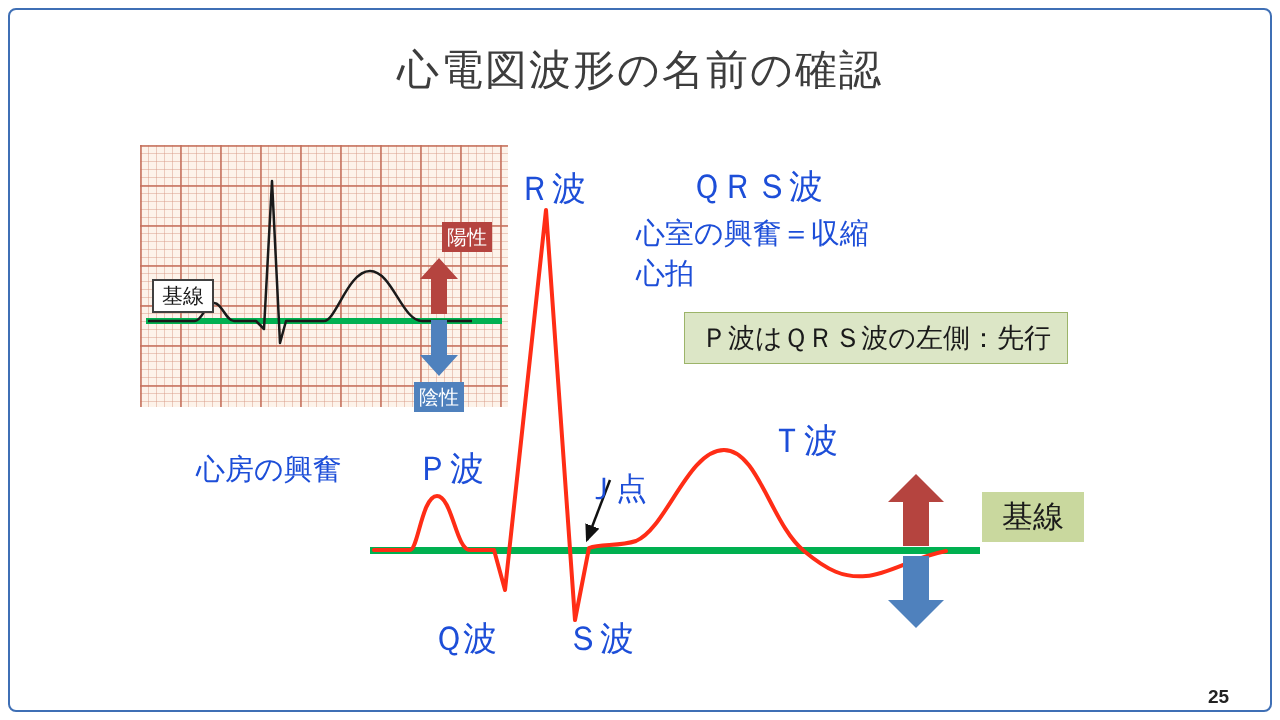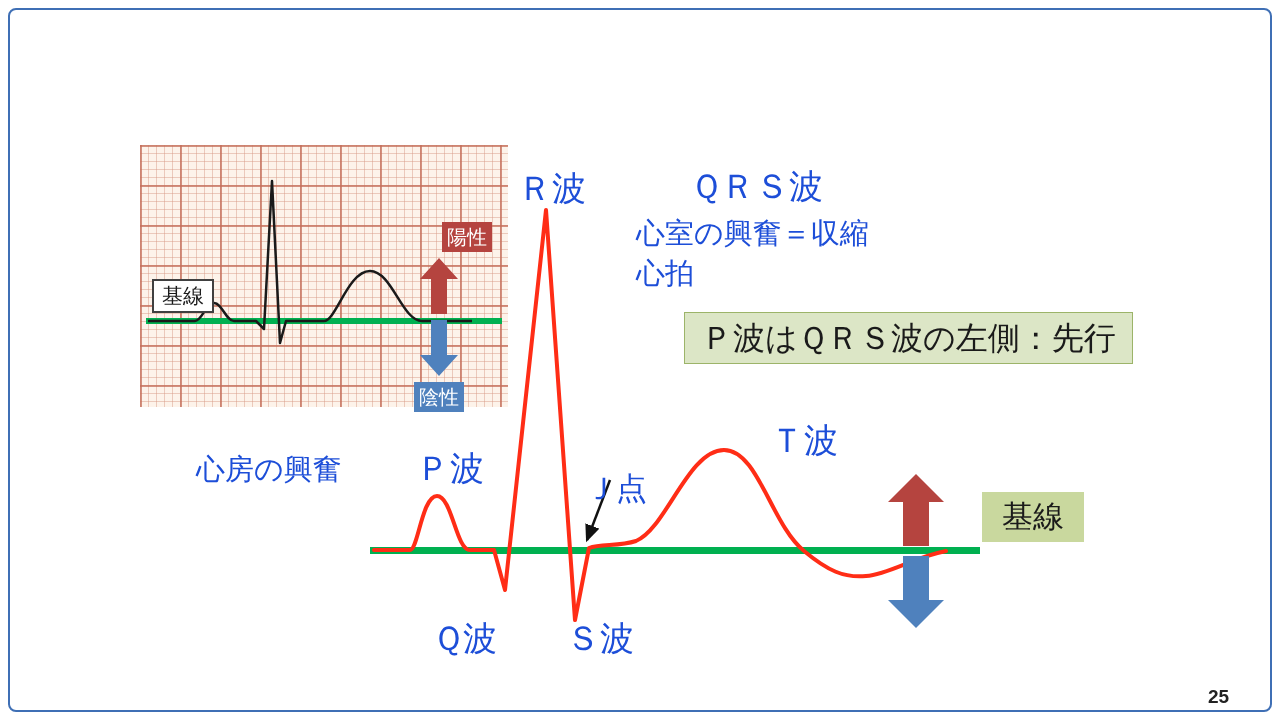--- a/index.html
+++ b/index.html
@@ -56,39 +56,40 @@
   .lbl-atr  { left: 196px; top: 450px; font-size: 29px; }
   .lbl-p    { left: 416px; top: 446px; font-size: 34px; }
   .lbl-j    { left: 585px; top: 468px; font-size: 31px; }
   .lbl-t    { left: 770px; top: 418px; font-size: 34px; }
   .lbl-q    { left: 432px; top: 616px; font-size: 34px; }
   .lbl-s    { left: 566px; top: 616px; font-size: 34px; }
 
   .note-box {
     position: absolute; left: 684px; top: 312px;
     background: #dce6c6; border: 1.5px solid #9cb469;
-    padding: 6px 16px; font-size: 32px; line-height: 38px;
+    padding: 6px 16px; font-size: 27px; line-height: 38px;
     white-space: nowrap;
   }
 
   .baseline-box {
     position: absolute; left: 982px; top: 492px;
     background: #c9d89e; padding: 4px 20px;
     font-size: 31px; white-space: nowrap;
   }
 
   .page-num { position: absolute; left: 1208px; top: 686px; font-size: 19px; font-weight: bold; color: #222222; }
 </style>
 </head>
 <body>
 
 <div class="slide">
 
   <div class="frame"></div>
 
+  <div class="title">心電図波形の名前の確認</div>
 
   <div class="inset">
     <svg viewBox="0 0 368 262" width="368" height="262">
       <rect x="6" y="173" width="356" height="6" fill="#00b050"></rect>
       <path d="M 8 176 L 55 176
                C 62 176 66 158 74 158
                C 82 158 86 176 94 176
                L 116 176 L 124 184 L 132 36 L 140 198 L 146 176
                L 184 176
                C 196 176 208 126 230 126

